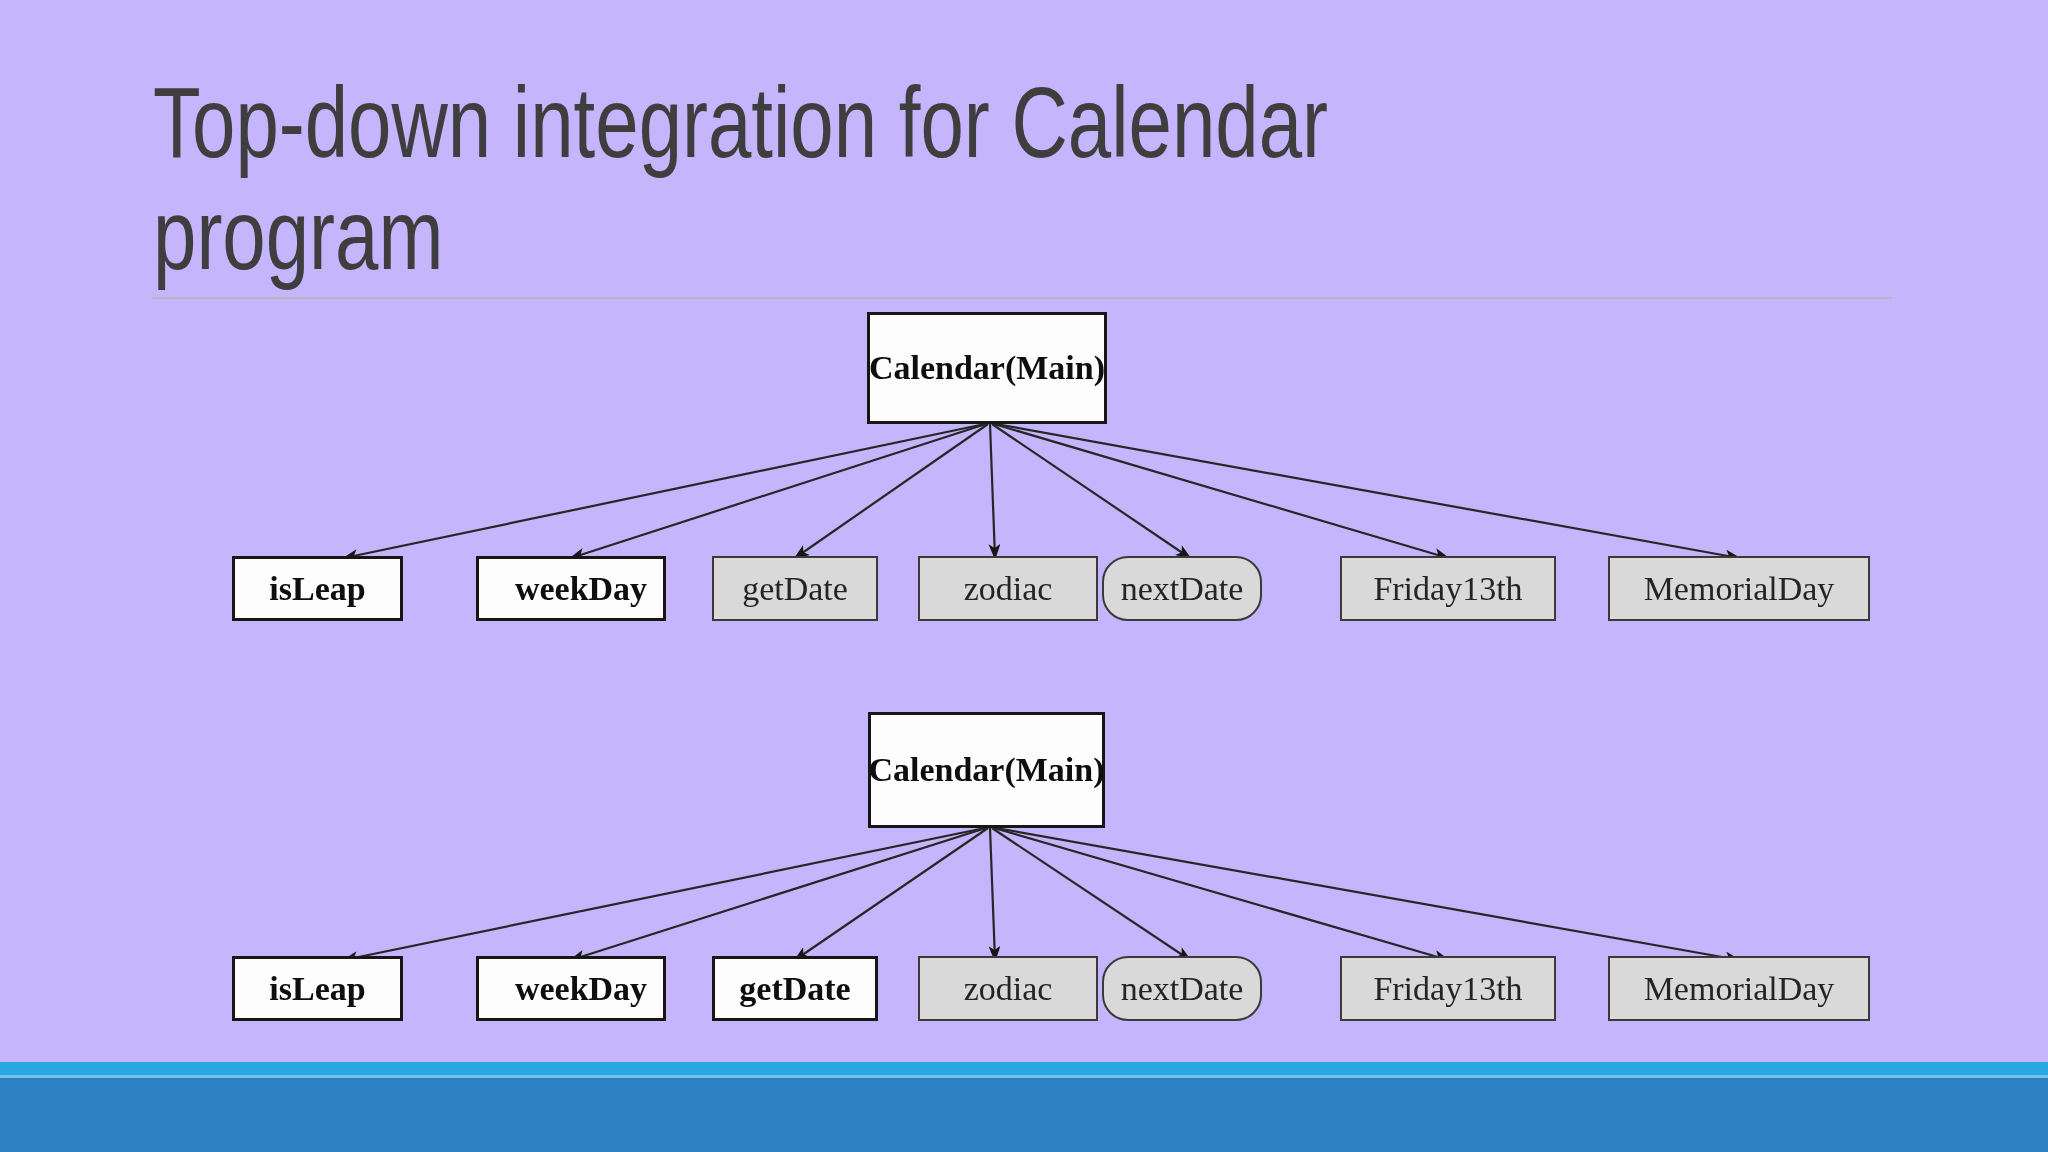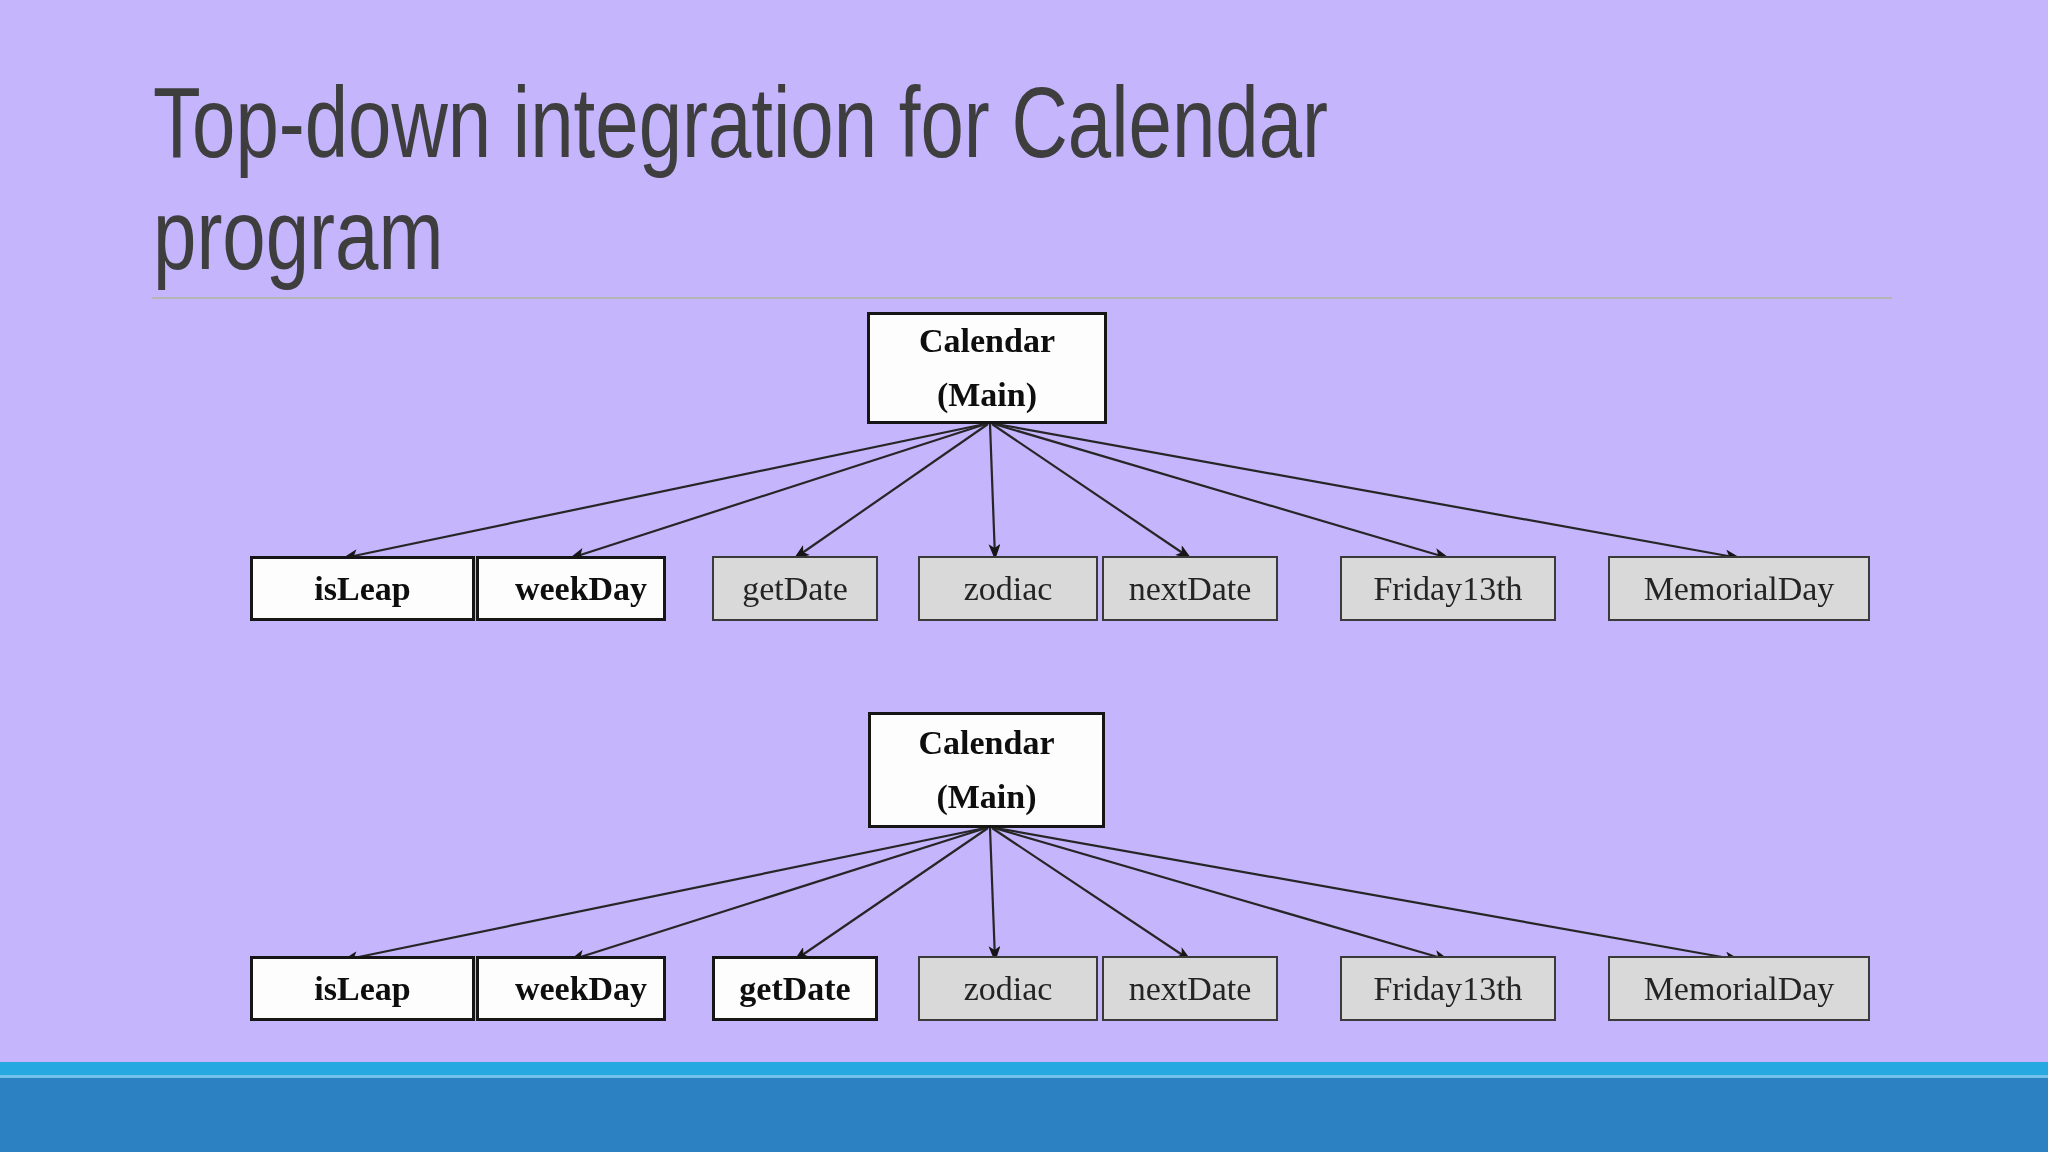--- a/index.html
+++ b/index.html
@@ -26,40 +26,40 @@
   .arrows line{stroke:#262626;stroke-width:2.2;}
 
   
   .node{
     position:absolute;box-sizing:border-box;
     display:flex;align-items:center;justify-content:center;
     font-family:"Liberation Serif","DejaVu Serif",serif;
   }
   .root{
     background:#fdfdfd;border:3px solid #161616;color:#0e0e0e;
-    font-weight:700;font-size:34px;line-height:1.58;flex-direction:column;
+    font-weight:700;font-size:34px;line-height:1.58;flex-direction:row;
   }
   .root1{left:867px;top:312px;width:240px;height:112px;}
   .root2{left:868px;top:712px;width:237px;height:116px;}
   .rline{display:block;}
 
   .child{height:65px;font-size:34px;}
   .child[data-state="integrated"]{
     background:#fdfdfd;border:3px solid #161616;font-weight:700;color:#0e0e0e;
   }
   .child[data-state="stub"]{
     background:#d9d9d9;border:2px solid #3a3a3a;font-weight:400;color:#242424;
   }
   .row1{top:556px;}
   .row2{top:956px;}
-  .c1{left:250px;width:225px;}
+  .c1{left:232px;width:171px;}
   .c2{left:476px;width:190px;padding-left:20px;}
   .c3{left:712px;width:166px;}
   .c4{left:918px;width:180px;}
-  .c5{left:1102px;width:176px;}
+  .c5{left:1102px;width:160px;border-radius:26px;}
   .c6{left:1340px;width:216px;}
   .c7{left:1608px;width:262px;}
 
   
   .bar-light{position:absolute;left:0;top:1062px;width:2048px;height:13px;background:#28a8e0;}
   .bar-sep{position:absolute;left:0;top:1075px;width:2048px;height:3px;background:#74c2e9;}
   .bar-dark{position:absolute;left:0;top:1078px;width:2048px;height:74px;background:#2b81c1;}
 </style>
 </head>
 <body>

